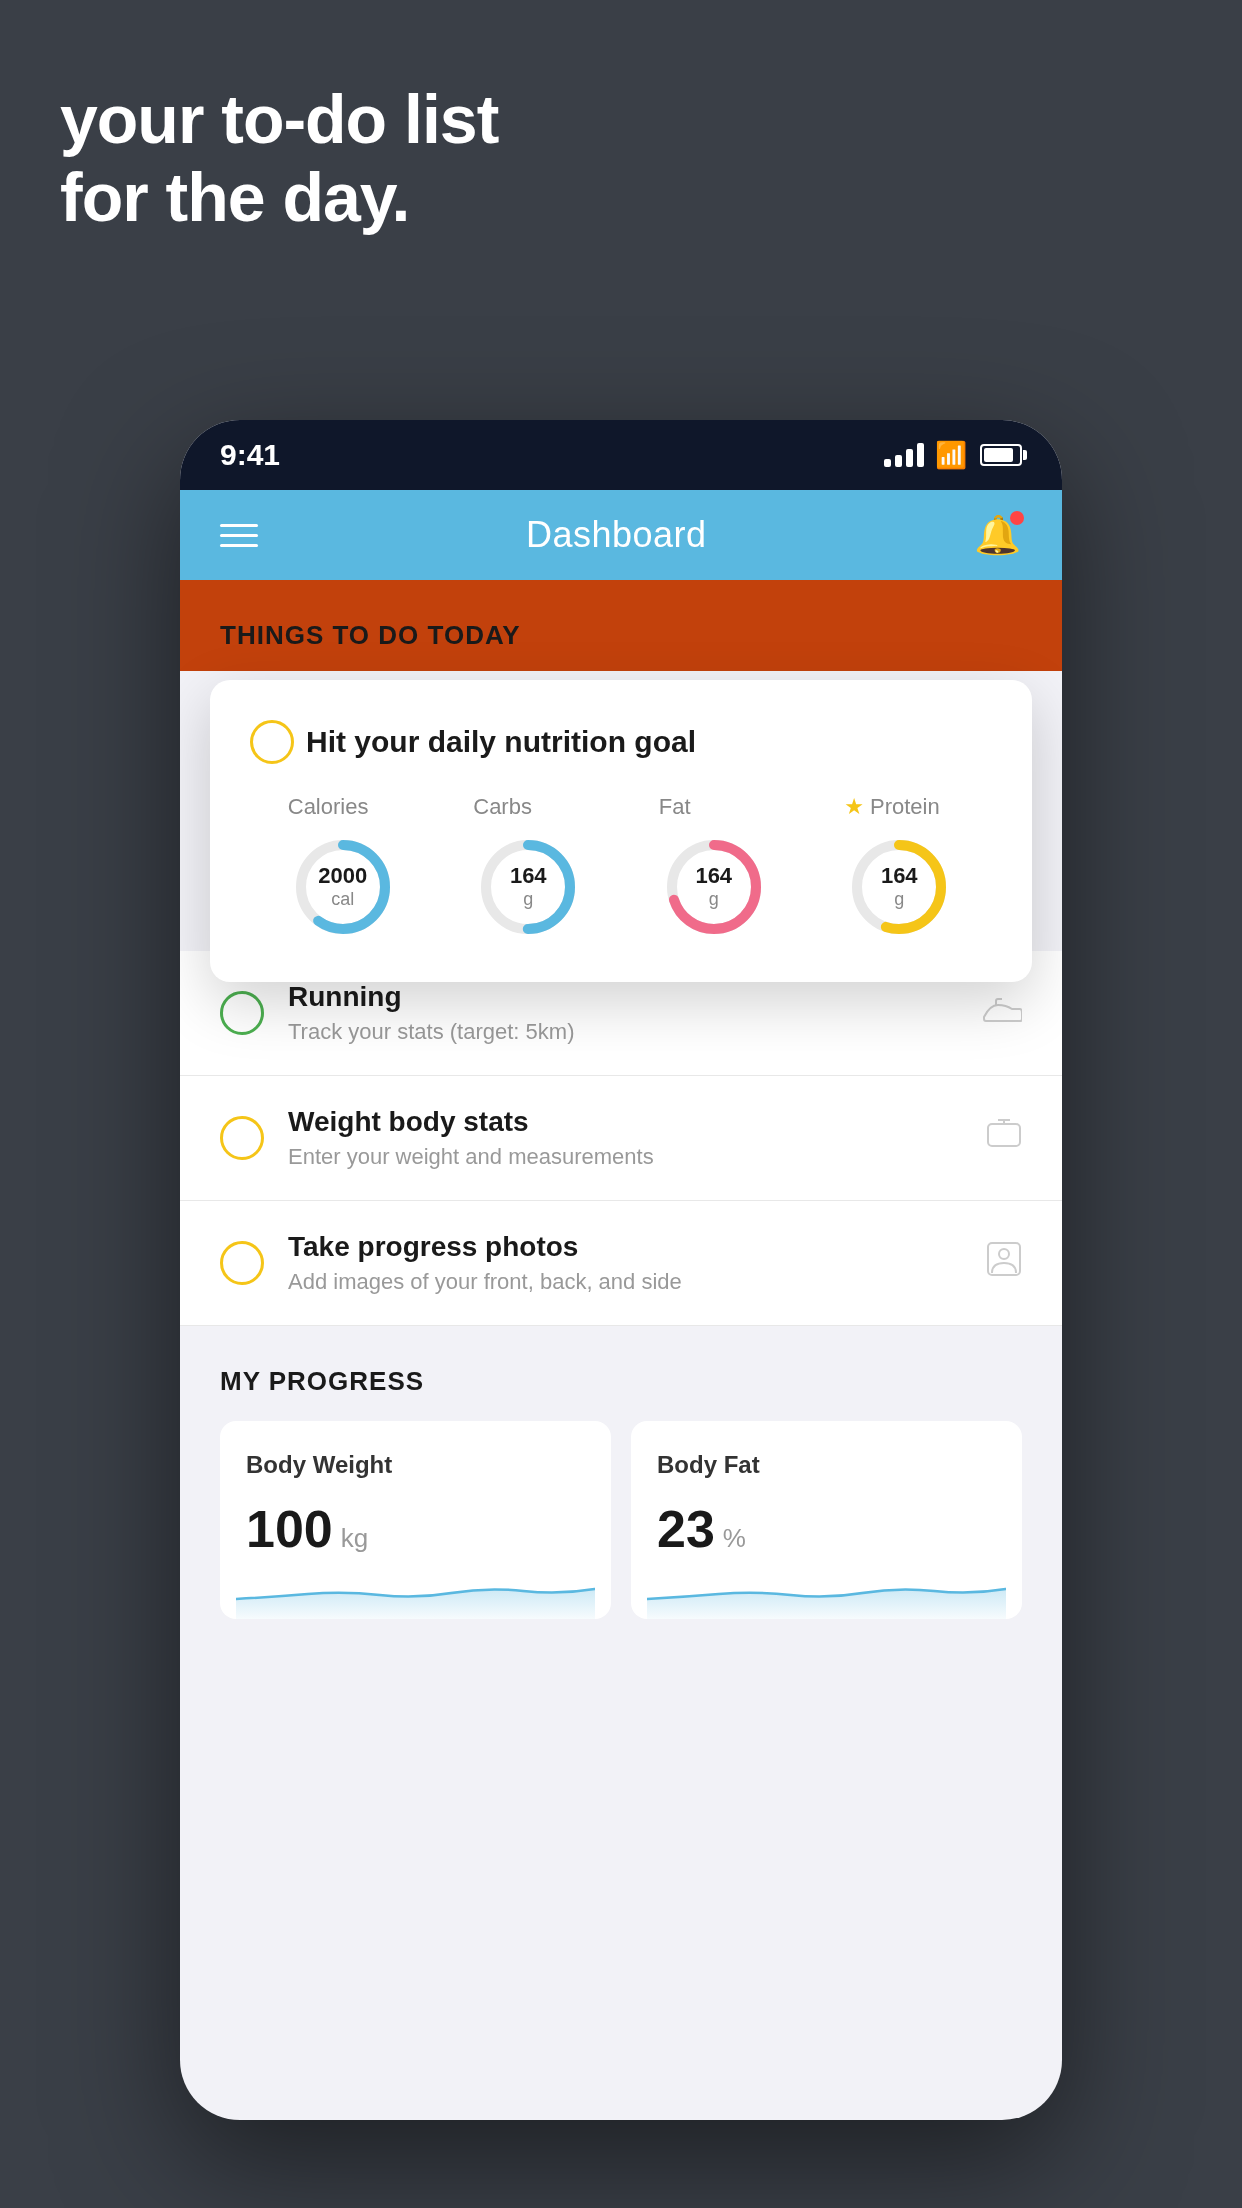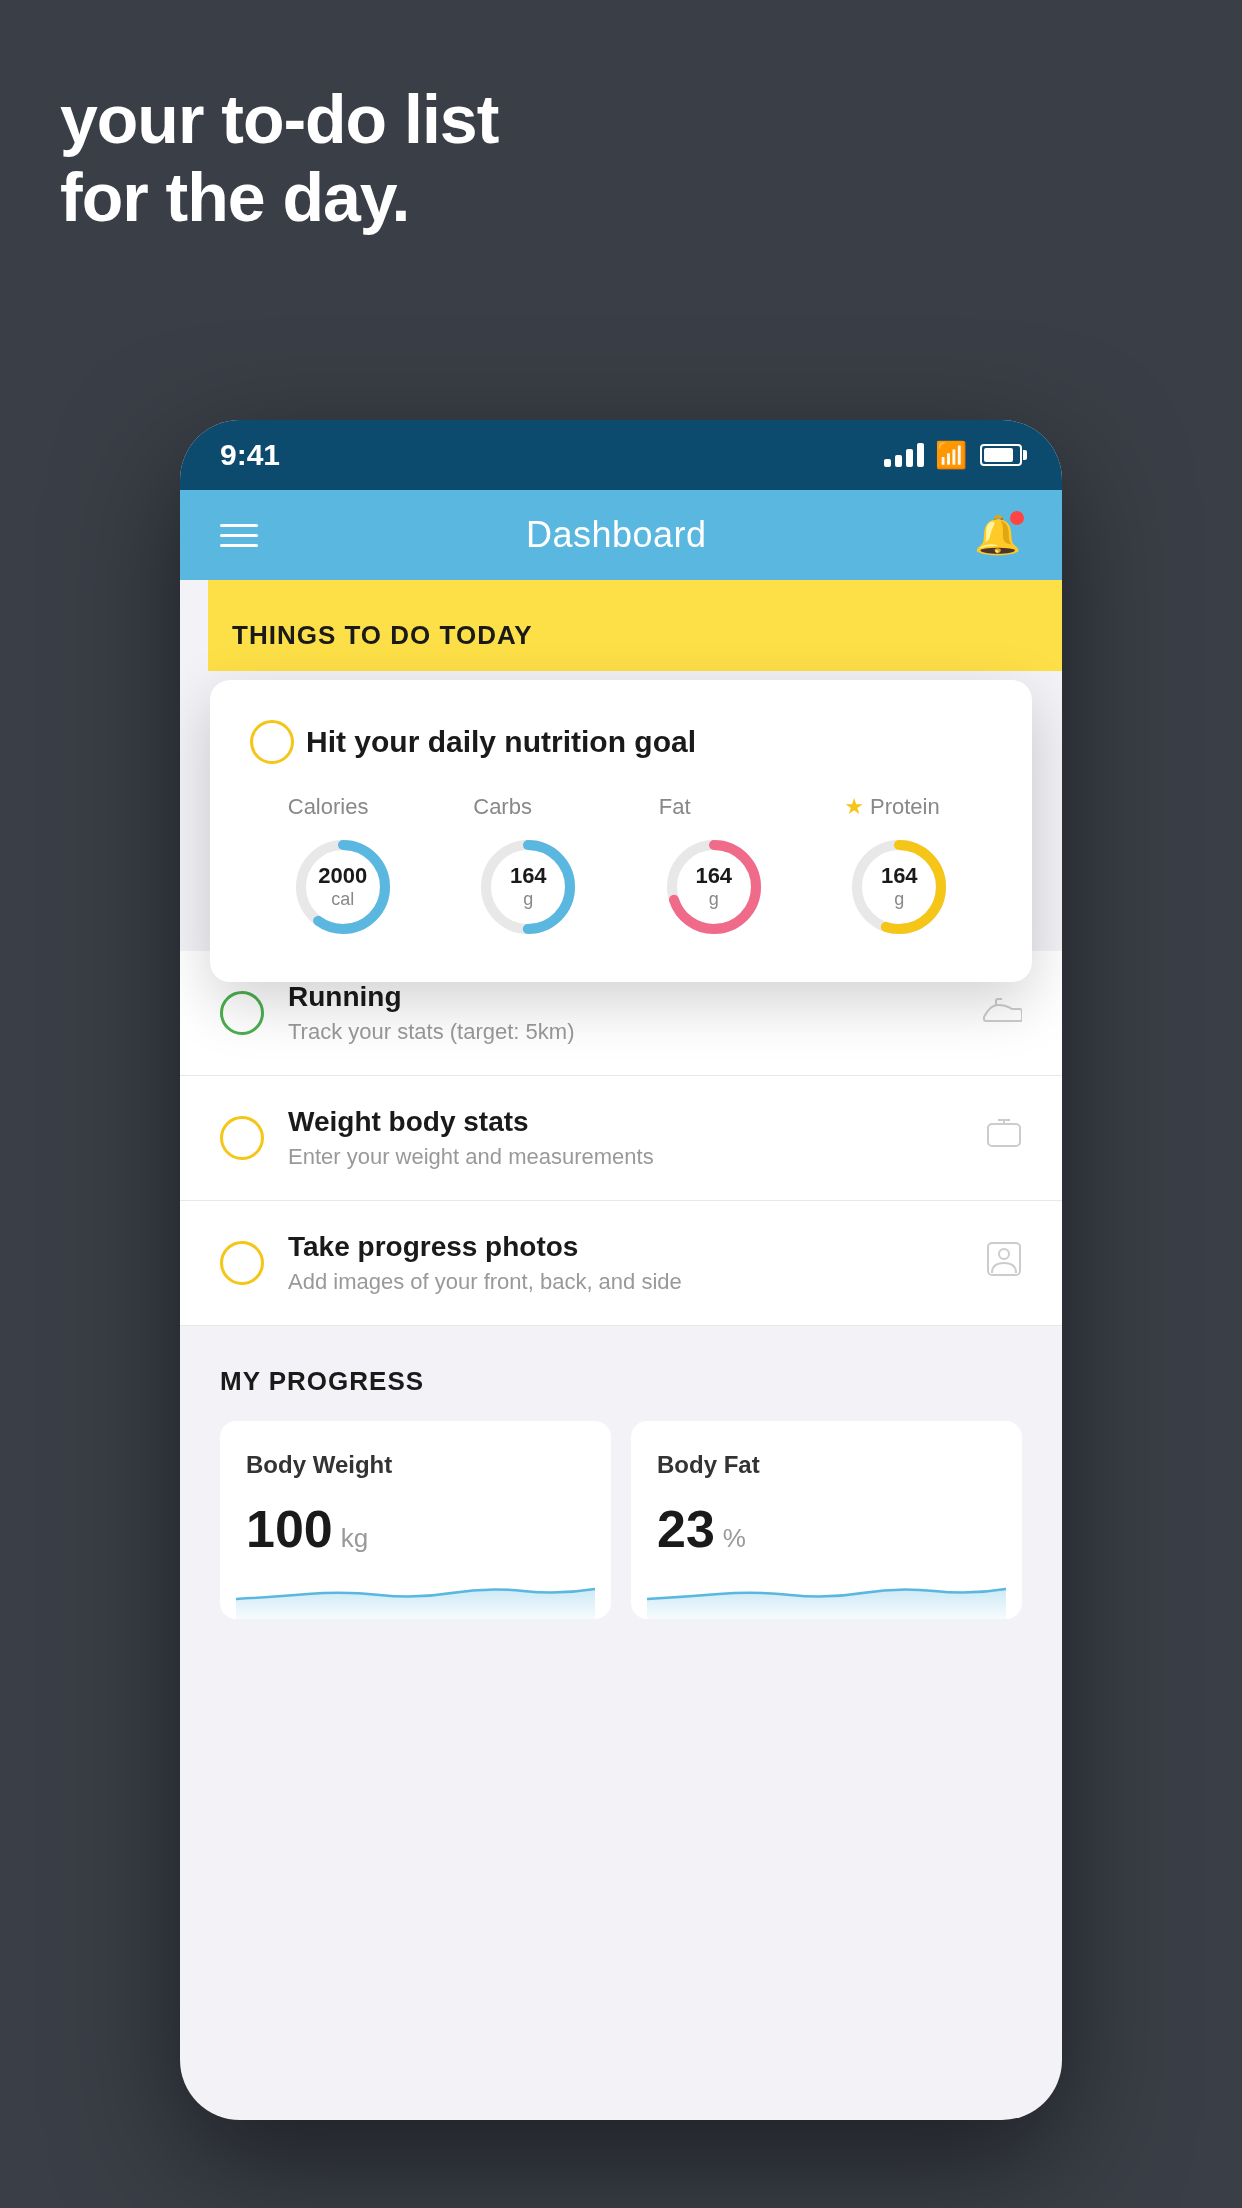--- a/index.html
+++ b/index.html
@@ -33,21 +33,21 @@
       width: 882px;
       height: 1700px;
       background: #f2f2f7;
       border-radius: 60px;
       overflow: hidden;
       box-shadow: 0 40px 120px rgba(0,0,0,0.5);
     }
 
     
     .status-bar {
-      background: #0c4a6e;
+      background: #0f172a;
       height: 70px;
       display: flex;
       align-items: center;
       justify-content: space-between;
       padding: 0 40px;
     }
 
     .status-time {
       color: #fff;
       font-size: 30px;
@@ -158,27 +158,26 @@
     
     .content {
       background: #f2f2f7;
       flex: 1;
       overflow: hidden;
       position: relative;
     }
 
     
     .section-header {
-      background: #fde047;
-      padding: 40px 24px 20px;
+      background: #c2410c;
+      padding: 40px 40px 20px;
       font-size: 26px;
       font-weight: 800;
       color: #1a1a1a;
       letter-spacing: 1px;
-      margin-left: 28px;
     }
 
     
     .floating-card {
       position: absolute;
       top: 100px;
       left: 30px;
       right: 30px;
       background: #fff;
       border-radius: 20px;

